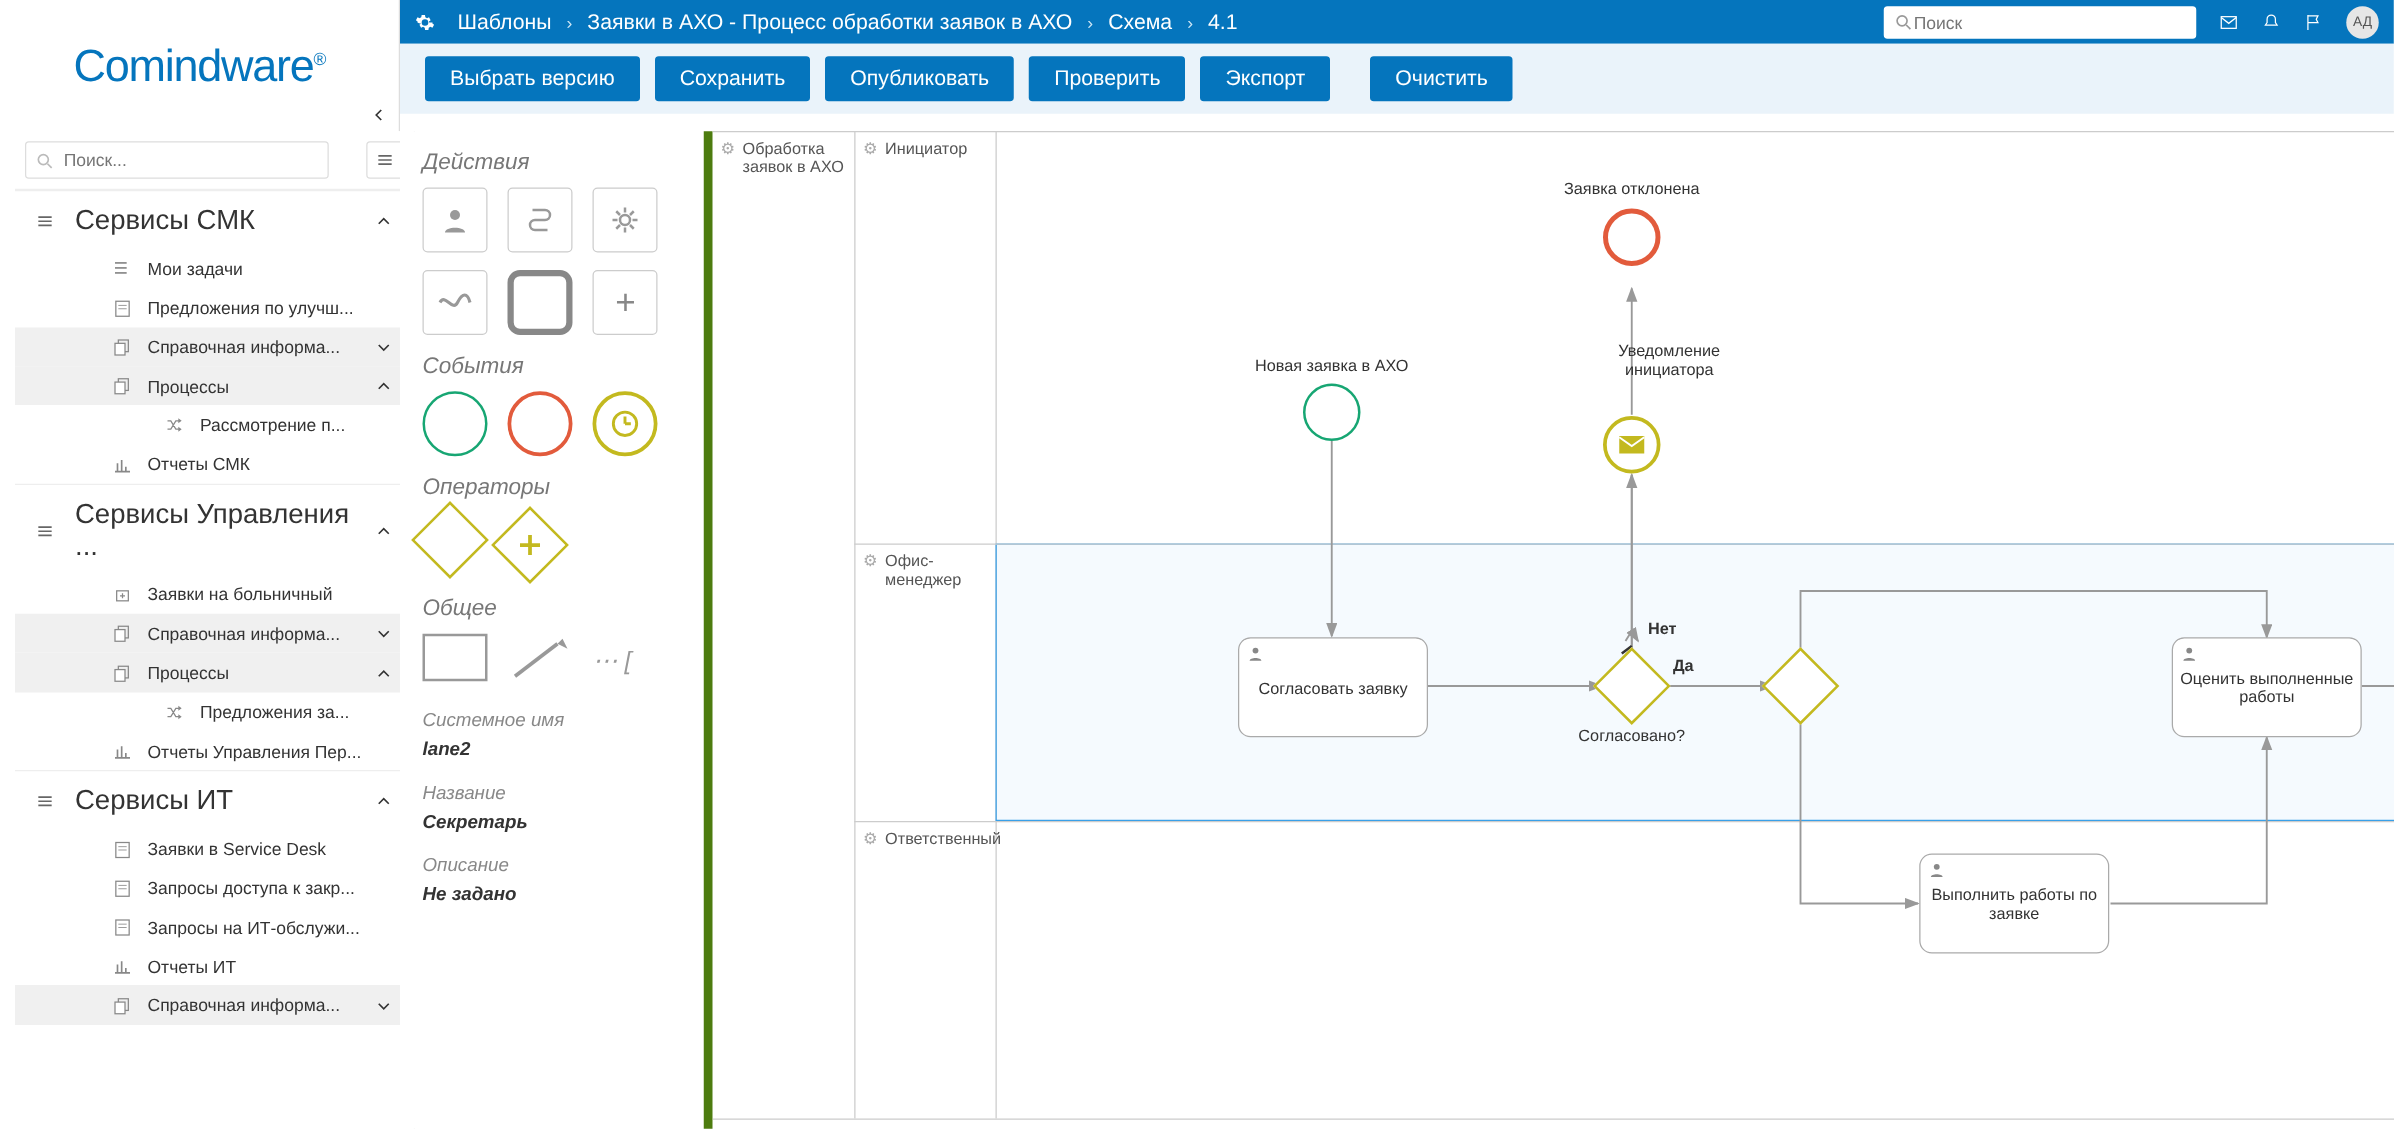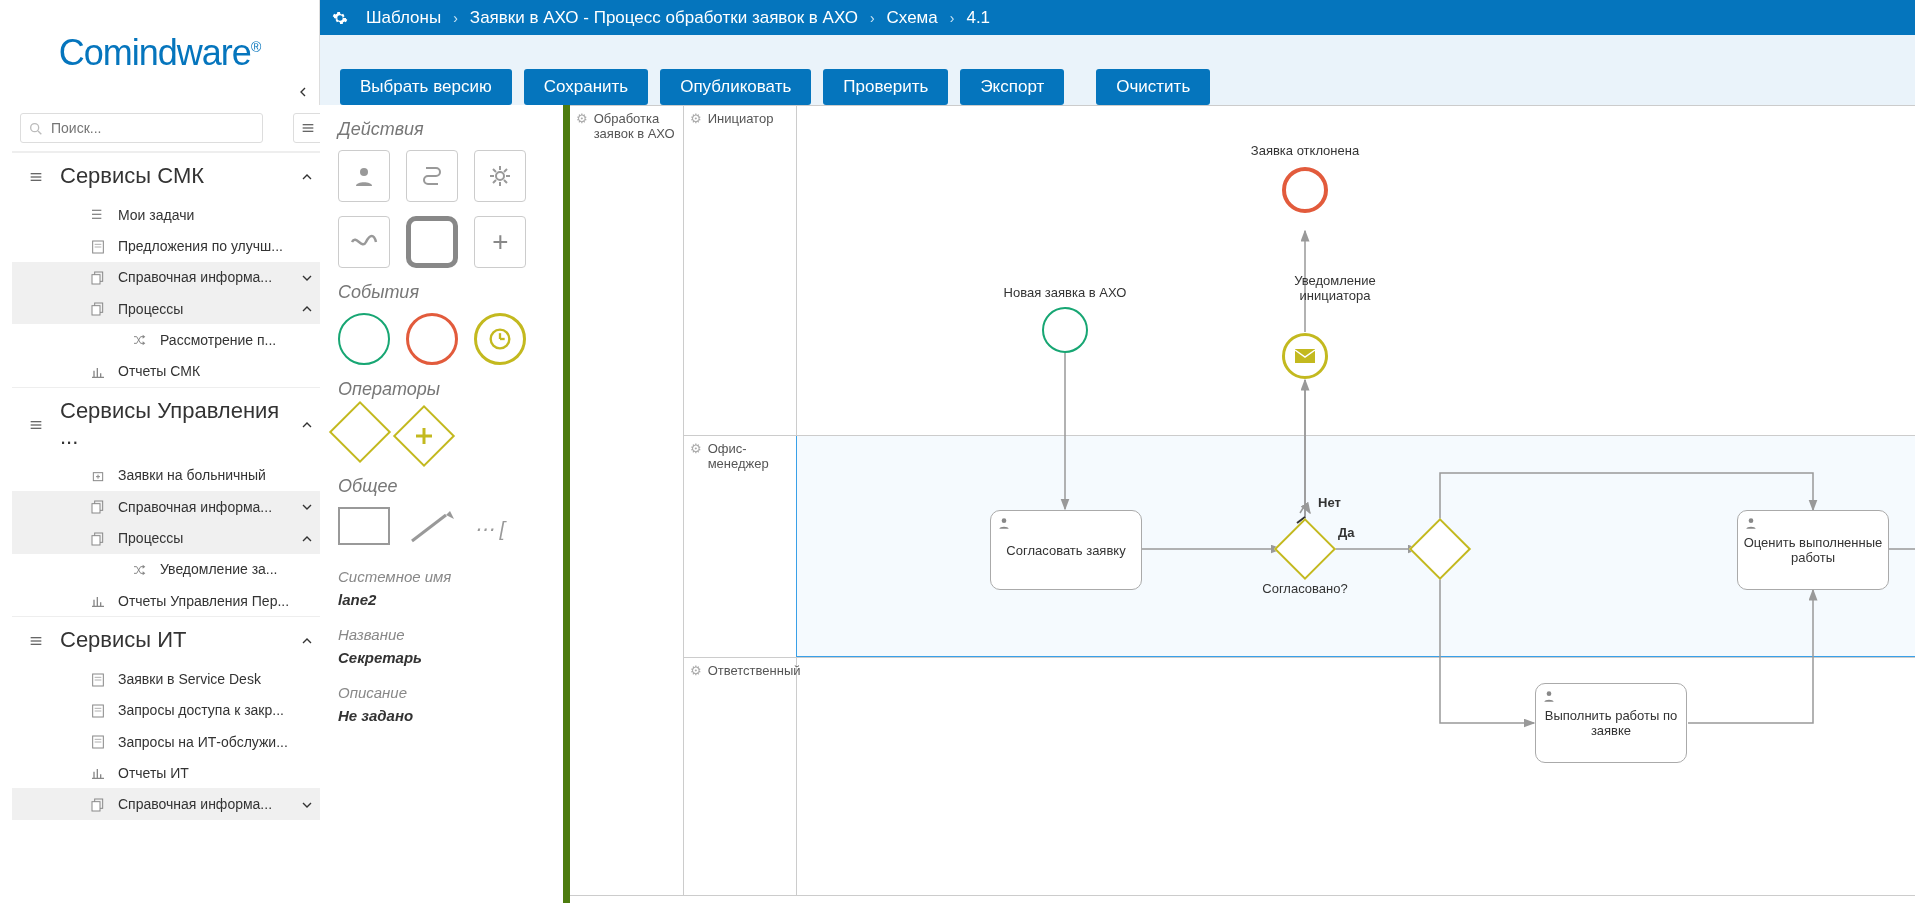--- a/index.html
+++ b/index.html
@@ -10,21 +10,21 @@
 .top-header .gear { margin-right:18px; }
 .breadcrumb { display:flex; align-items:center; gap:12px; font-size:17px; }
 .breadcrumb .sep { color:#cde6f5; font-size:14px; }
 .breadcrumb span { cursor:pointer; }
 .header-right { margin-left:auto; display:flex; align-items:center; gap:18px; }
 .search-box { background:#fff; border-radius:3px; height:26px; width:250px; display:flex; align-items:center; padding:0 8px; }
 .search-box input { border:none; outline:none; flex:1; font-size:14px; color:#666; }
 .avatar { width:26px; height:26px; border-radius:50%; background:#e6e6e6; color:#555; font-size:11px; display:flex; align-items:center; justify-content:center; }
 
 
-.toolbar-row { position:absolute; left:320px; right:0; top:35px; height:70px; background:#eaf3fa; display:flex; align-items:flex-end; padding:0 20px; gap:12px; }
+.toolbar-row { position:absolute; left:320px; right:0; top:35px; height:56px; background:#eaf3fa; display:flex; align-items:center; padding:0 20px; gap:12px; }
 .btn { background:#0575bd; color:#fff; border:none; border-radius:3px; padding:8px 20px; font-size:17px; cursor:pointer; }
 
 
 .logo-area { position:absolute; left:0; top:0; width:320px; height:105px; background:#fff; display:flex; align-items:center; justify-content:center; border-right:1px solid #ddd; }
 .logo-text { font-size:36px; color:#0575bd; font-weight:300; letter-spacing:-1px; }
 .logo-text sup { font-size:14px; vertical-align:super; }
 .collapse-chevron { position:absolute; right:8px; bottom:5px; cursor:pointer; }
 
 
 .sidebar { position:absolute; left:0; top:105px; width:320px; bottom:0; background:#fff; border-right:1px solid #ddd; overflow-y:auto;margin-left:12px; }
@@ -103,20 +103,40 @@
   </span>
   <div class="breadcrumb">
     <span>Шаблоны</span>
     <span class="sep">›</span>
     <span>Заявки в АХО - Процесс обработки заявок в АХО</span>
     <span class="sep">›</span>
     <span>Схема</span>
     <span class="sep">›</span>
     <span>4.1</span>
   </div>
+  <div class="header-right">
+    <div class="search-box">
+      <svg class="icon" viewBox="0 0 24 24">
+          <circle cx="10" cy="10" r="6" stroke="#999" stroke-width="2" fill="none"></circle>
+          <line x1="15" y1="15" x2="20" y2="20" stroke="#999" stroke-width="2"></line>
+        </svg>
+      <input placeholder="Поиск" style="">
+    </div>
+    <span><svg class="icon" viewBox="0 0 24 24">
+          <rect x="3" y="5" width="18" height="14" stroke="#fff" stroke-width="1.5" fill="none"></rect>
+          <path d="M3 6l9 7 9-7" stroke="#fff" stroke-width="1.5" fill="none"></path>
+        </svg></span>
+    <span><svg class="icon" viewBox="0 0 24 24">
+          <path d="M12 3a5 5 0 00-5 5v4l-2 3h14l-2-3V8a5 5 0 00-5-5z" stroke="#fff" stroke-width="1.5" fill="none"></path>
+        </svg></span>
+    <span><svg class="icon" viewBox="0 0 24 24">
+          <path d="M5 3v18M5 4h12l-2 4 2 4H5" stroke="#fff" stroke-width="1.5" fill="none"></path>
+        </svg></span>
+    <div class="avatar">АД</div>
+  </div>
 </div>
 
 <div class="toolbar-row">
   <button class="btn">Выбрать версию</button>
   <button class="btn">Сохранить</button>
   <button class="btn">Опубликовать</button>
   <button class="btn">Проверить</button>
   <button class="btn">Экспорт</button>
   <button class="btn" style="margin-left:20px">Очистить</button>
 </div>
@@ -236,21 +256,21 @@
         <span style="flex:1;overflow:hidden;white-space:nowrap;text-overflow:ellipsis">Процессы</span>
         <span class="chev2"><svg class="icon" viewBox="0 0 24 24">
             <path d="M6 15l6-6 6 6" stroke="#333" stroke-width="2" fill="none"></path>
           </svg></span>
       </div>
       <div class="side-item lvl3">
         <span class="ic"><svg class="icon" viewBox="0 0 24 24">
             <path d="M3 7h4l6 10h5M3 17h4l6-10h5" stroke="#888" stroke-width="1.5" fill="none"></path>
             <path d="M16 4l4 3-4 3M16 14l4 3-4 3" fill="#888"></path>
           </svg></span>
-        <span>Уведомление за...</span>
+        <span>Предложения за...</span>
       </div>
       <div class="side-item lvl2">
         <span class="ic"><svg class="icon" viewBox="0 0 24 24">
             <path d="M3 20h18M6 20V10M11 20V6M16 20v-6" stroke="#888" stroke-width="2" fill="none"></path>
           </svg></span>
         <span style="flex:1;overflow:hidden;white-space:nowrap;text-overflow:ellipsis">Отчеты Управления Пер...</span>
       </div>
       <div class="side-section-head">
         <span style="margin-right:16px"><svg class="icon" viewBox="0 0 24 24">
             <line x1="4" y1="7" x2="20" y2="7" stroke="#666" stroke-width="2"></line>

